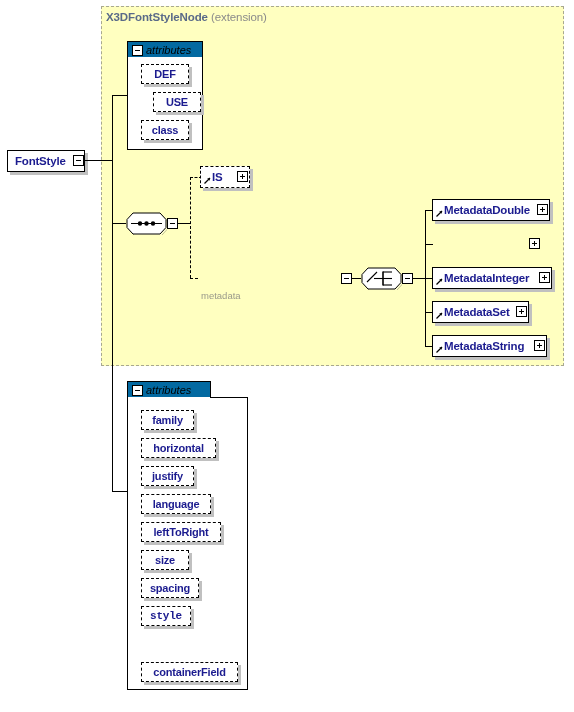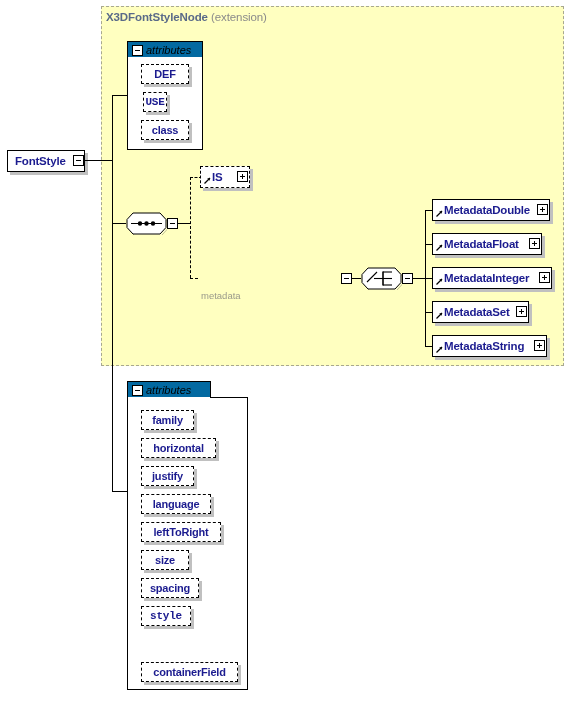--- a/index.html
+++ b/index.html
@@ -257,21 +257,21 @@
   <div class="attr-box-head" style="left:127px; top:41px; width:76px;">
     <div class="head-minus"></div>
     <span class="attr-head-label" style="padding-left:18px;">attributes</span>
   </div>
   <div class="attr-box-body" style="left:127px; top:57px; width:76px; height:93px;"></div>
   <div class="seam" style="left:128px; top:57px; width:74px; height:1px;"></div>
 
   <div class="attr-chip" style="left:141px; top:64px; width:48px;">
     <span>DEF</span>
   </div>
-  <div class="attr-chip" style="left:143px; top:92px; width:24px;font-family:Liberation Mono, monospace;">
+  <div class="attr-chip" style="left:153px; top:92px; width:48px;">
     <span>USE</span>
   </div>
   <div class="attr-chip" style="left:141px; top:120px; width:48px;">
     <span>class</span>
   </div>
 
   <div class="comp" style="left:126px; top:212px;">
     <svg width="41" height="23" viewBox="0 0 41 23">
       <polygon points="7,1 34,1 40,7.5 40,15.5 34,22 7,22 1,15.5 1,7.5" fill="#ffffff" stroke="#000000" stroke-width="1" transform="translate(1.5,1.5)" opacity="0.25"></polygon>
       <polygon points="7,1 34,1 40,7.5 40,15.5 34,22 7,22 1,15.5 1,7.5" fill="#ffffff" stroke="#000000" stroke-width="1"></polygon>
@@ -327,27 +327,20 @@
 
   <div class="elem-box ref" style="left:432px; top:199px; width:118px;">
     <span class="elem-label" style="padding-left:11px;">MetadataDouble</span>
     <svg class="ref-arrow" viewBox="0 0 7 7">
       <path d="M0.5,6.5 L6,1" stroke="#000" stroke-width="1.3" fill="none"></path>
       <path d="M6,1 L3.2,1.4 L5.6,3.8 Z" fill="#000"></path>
     </svg>
   </div>
   <div class="pm plus" style="left:537px; top:204px;"></div>
 
-  <div class="elem-box ref" style="left:432px; top:233px; width:110px;">
-    <span class="elem-label" style="padding-left:11px;">MetadataFloat</span>
-    <svg class="ref-arrow" viewBox="0 0 7 7">
-      <path d="M0.5,6.5 L6,1" stroke="#000" stroke-width="1.3" fill="none"></path>
-      <path d="M6,1 L3.2,1.4 L5.6,3.8 Z" fill="#000"></path>
-    </svg>
-  </div>
   <div class="pm plus" style="left:529px; top:238px;"></div>
 
   <div class="elem-box ref" style="left:432px; top:267px; width:120px;">
     <span class="elem-label" style="padding-left:11px;">MetadataInteger</span>
     <svg class="ref-arrow" viewBox="0 0 7 7">
       <path d="M0.5,6.5 L6,1" stroke="#000" stroke-width="1.3" fill="none"></path>
       <path d="M6,1 L3.2,1.4 L5.6,3.8 Z" fill="#000"></path>
     </svg>
   </div>
   <div class="pm plus" style="left:539px; top:272px;"></div>

